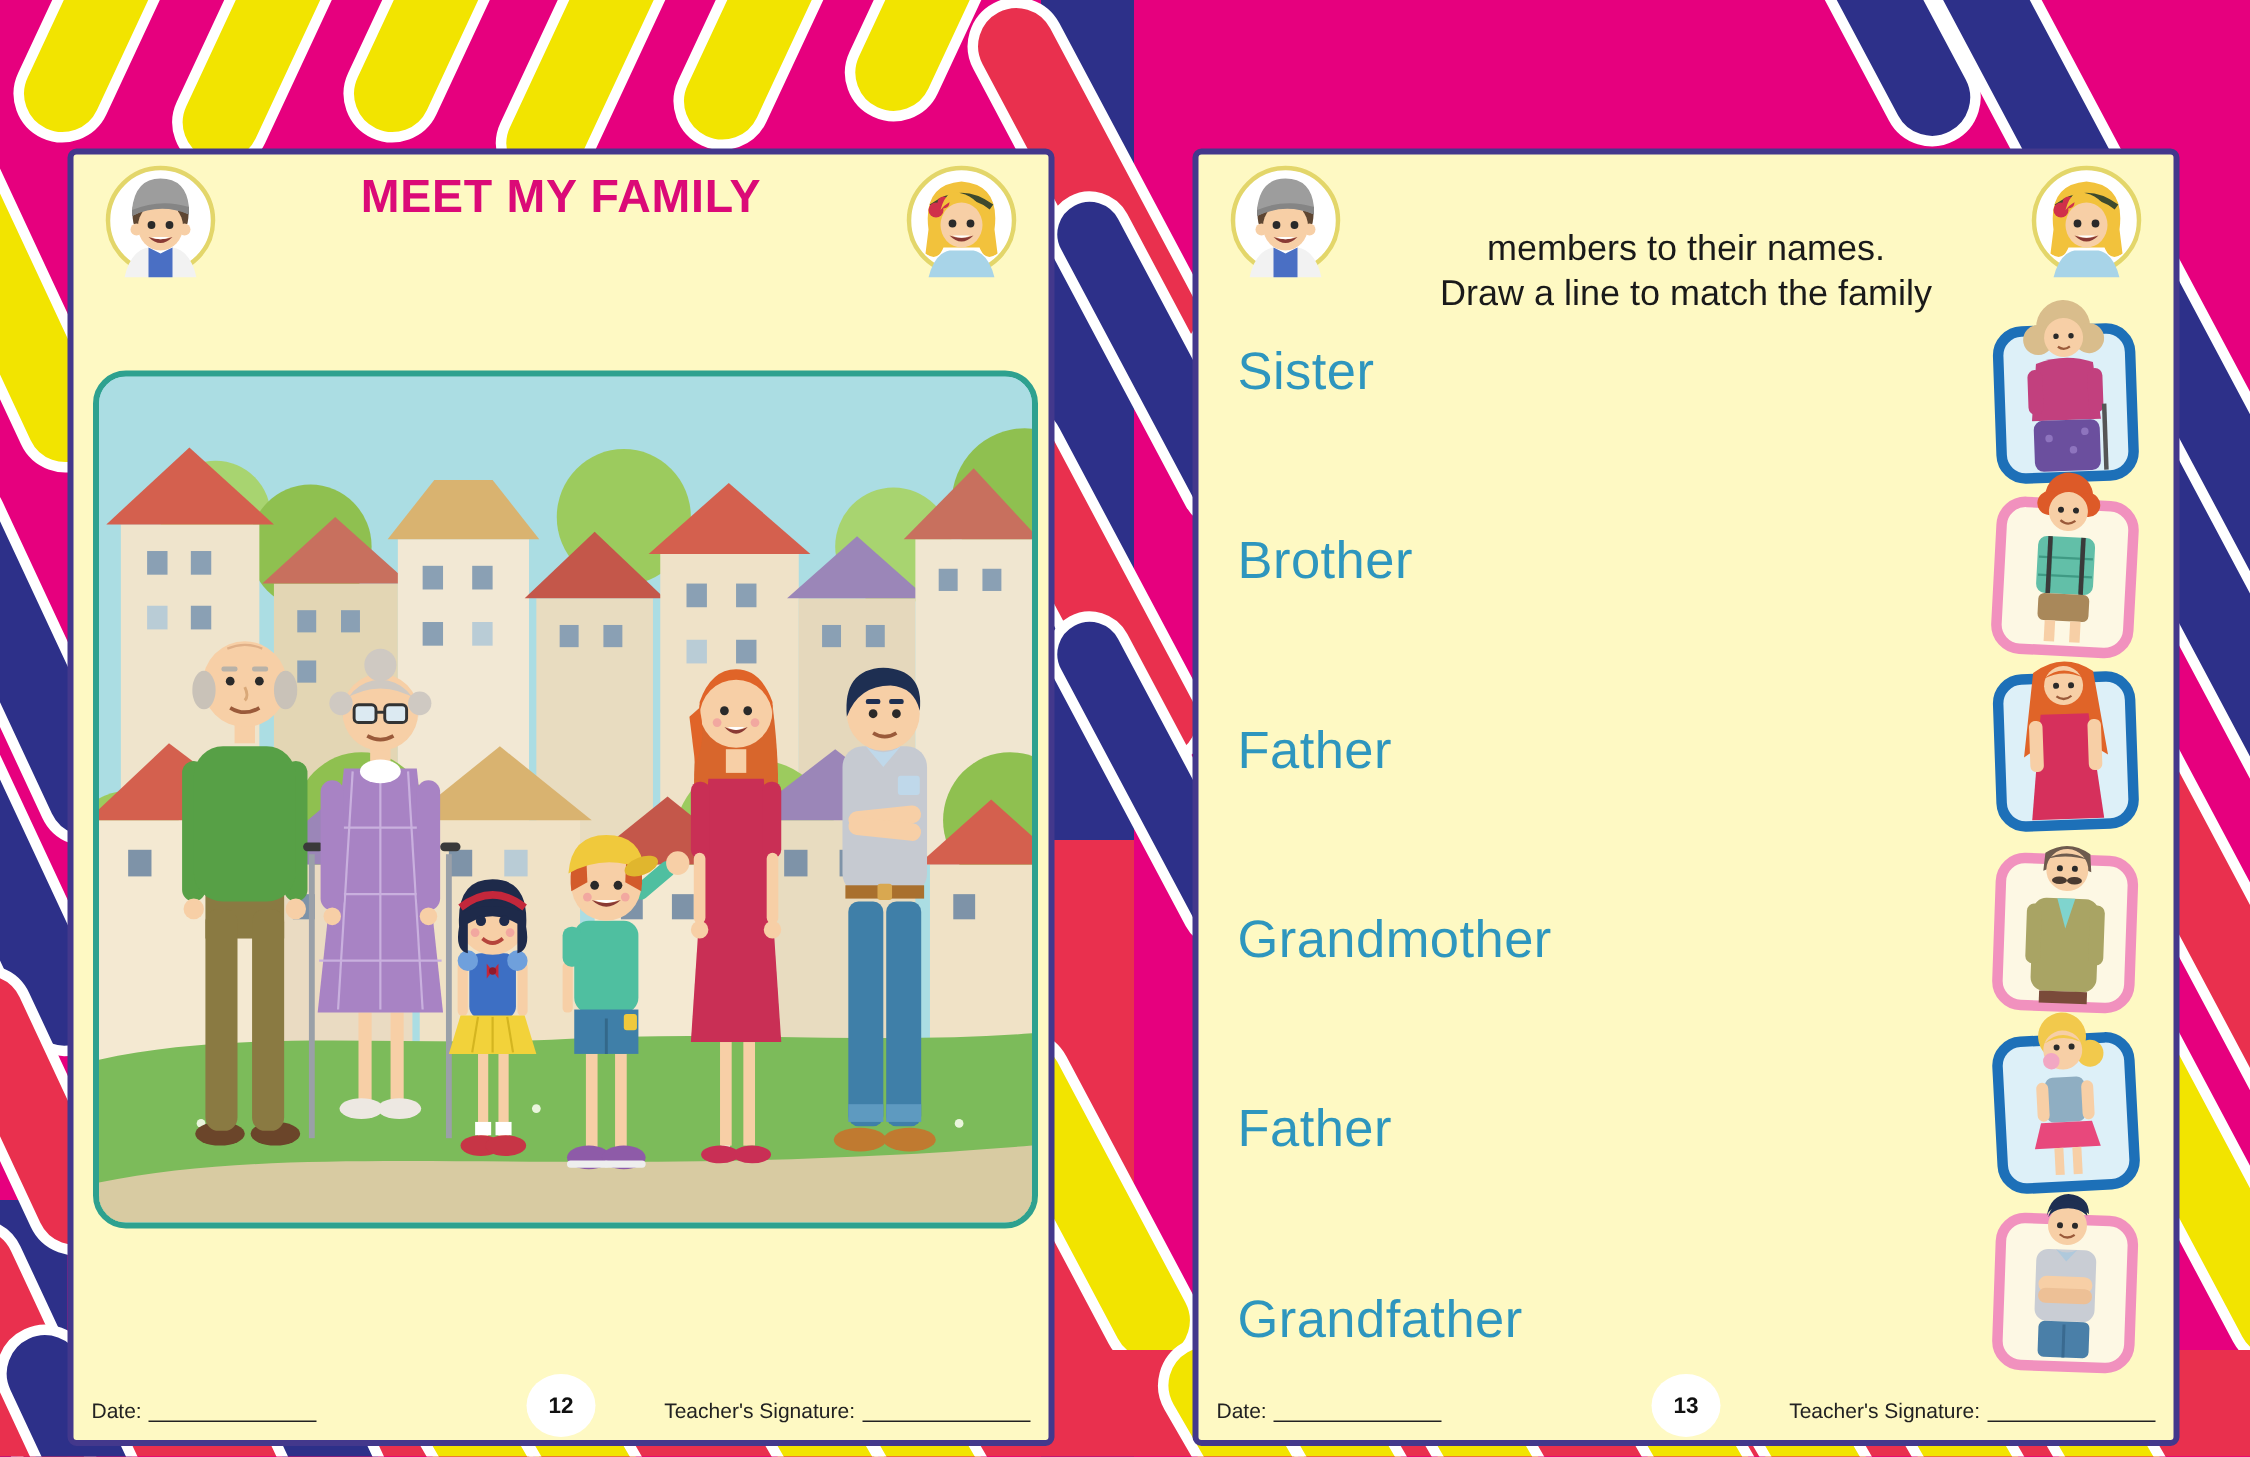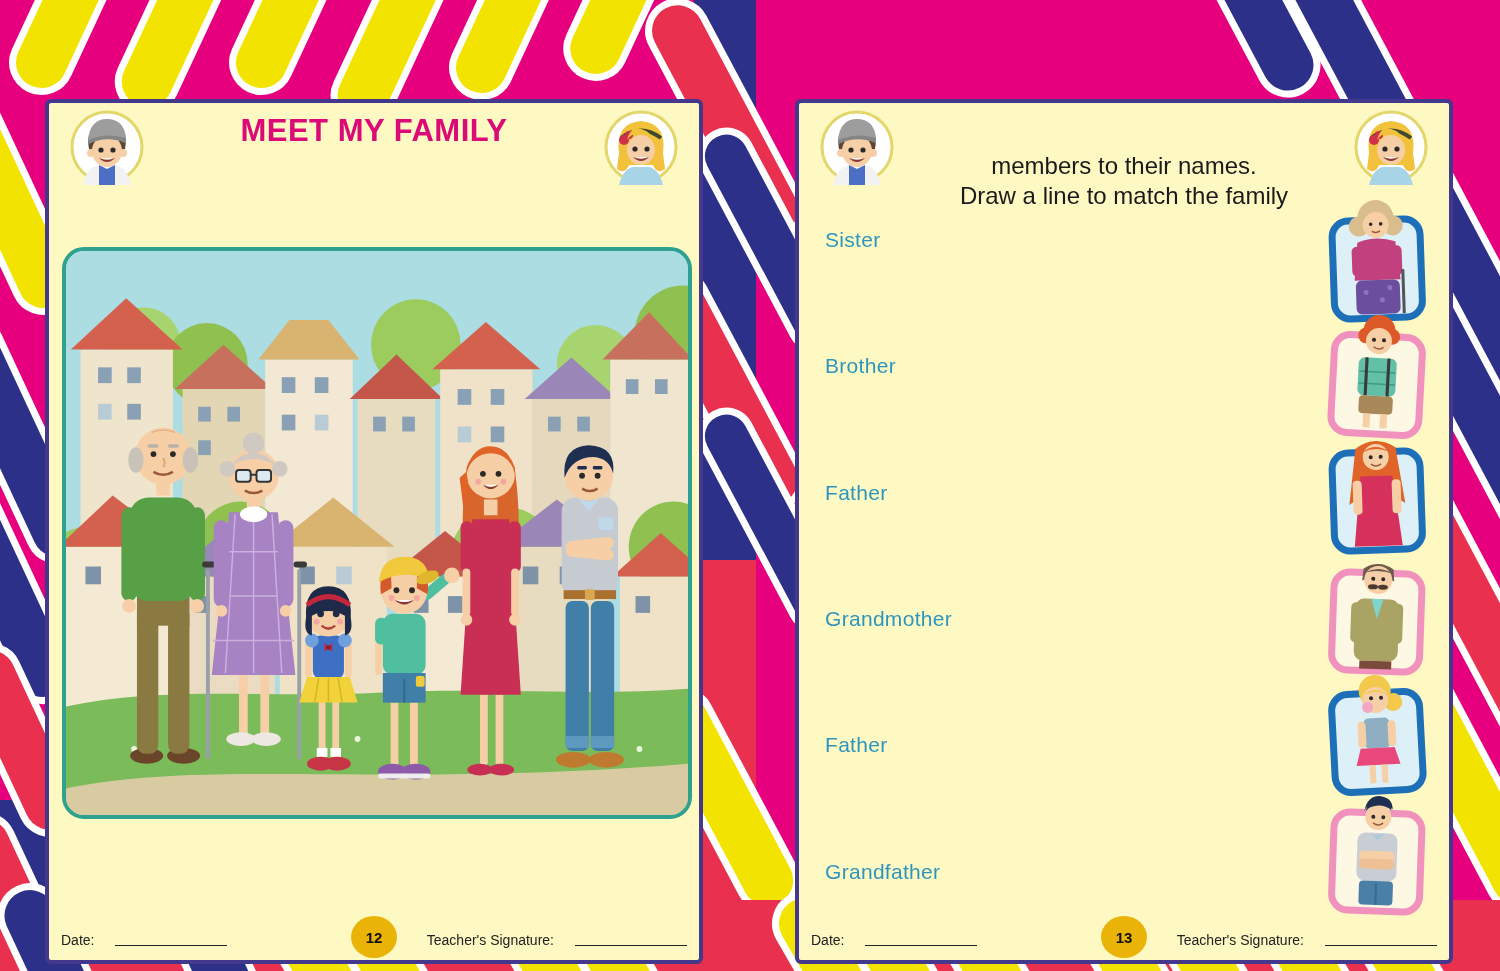--- a/index.html
+++ b/index.html
@@ -15,28 +15,28 @@
   .avatar-r{right:20px;}
   .title{position:absolute;top:10px;left:105px;right:105px;text-align:center;
          font-size:31px;font-weight:bold;color:#DB0A77;letter-spacing:.5px;white-space:nowrap;}
   .subtitle{position:absolute;top:48px;left:100px;right:100px;text-align:center;
             font-size:24px;color:#1a1a1a;line-height:30px;}
   .scene-box{position:absolute;left:13px;top:144px;width:622px;height:564px;
              border:4px solid #2EA18F;border-radius:22px;overflow:hidden;background:#ABDDE3;}
   .scene-box svg{display:block;width:100%;height:100%;}
   .footer{position:absolute;left:12px;right:12px;bottom:12px;display:flex;
           justify-content:space-between;font-size:14px;color:#222;align-items:flex-end;}
-  .fgroup{display:flex;align-items:flex-start;gap:21px;}
+  .fgroup{display:flex;align-items:flex-end;gap:5px;}
   .fline{display:inline-block;width:112px;border-bottom:1.5px solid #222;height:13px;}
-  .pagenum{position:absolute;top:916px;width:46px;height:42px;background:#eab308;border-radius:50%;
+  .pagenum{position:absolute;top:916px;width:46px;height:42px;background:#ffffff;border-radius:50%;
            z-index:2;display:flex;align-items:center;justify-content:center;
            font-weight:bold;font-size:15px;color:#111;}
   .pn-left{left:351px;}
   .pn-right{left:1101px;}
-  .name-label{position:absolute;left:26px;font-size:21px;color:#2E96BE;letter-spacing:.3px;}
+  .name-label{position:absolute;left:26px;font-size:35px;color:#2E96BE;letter-spacing:.3px;}
   .portrait{position:absolute;left:528px;width:100px;height:124px;}
   .portrait svg{display:block;width:100%;height:100%;overflow:visible;}
   .r1{transform:rotate(-2deg);} .r2{transform:rotate(3deg);} .r3{transform:rotate(-2deg);}
   .r4{transform:rotate(2deg);}  .r5{transform:rotate(-3deg);} .r6{transform:rotate(2deg);}
 </style>
 </head>
 <body>
 
 <svg class="bg" viewBox="0 0 1500 971" preserveAspectRatio="none">
   <rect width="1500" height="971" fill="#E6007E"></rect>

